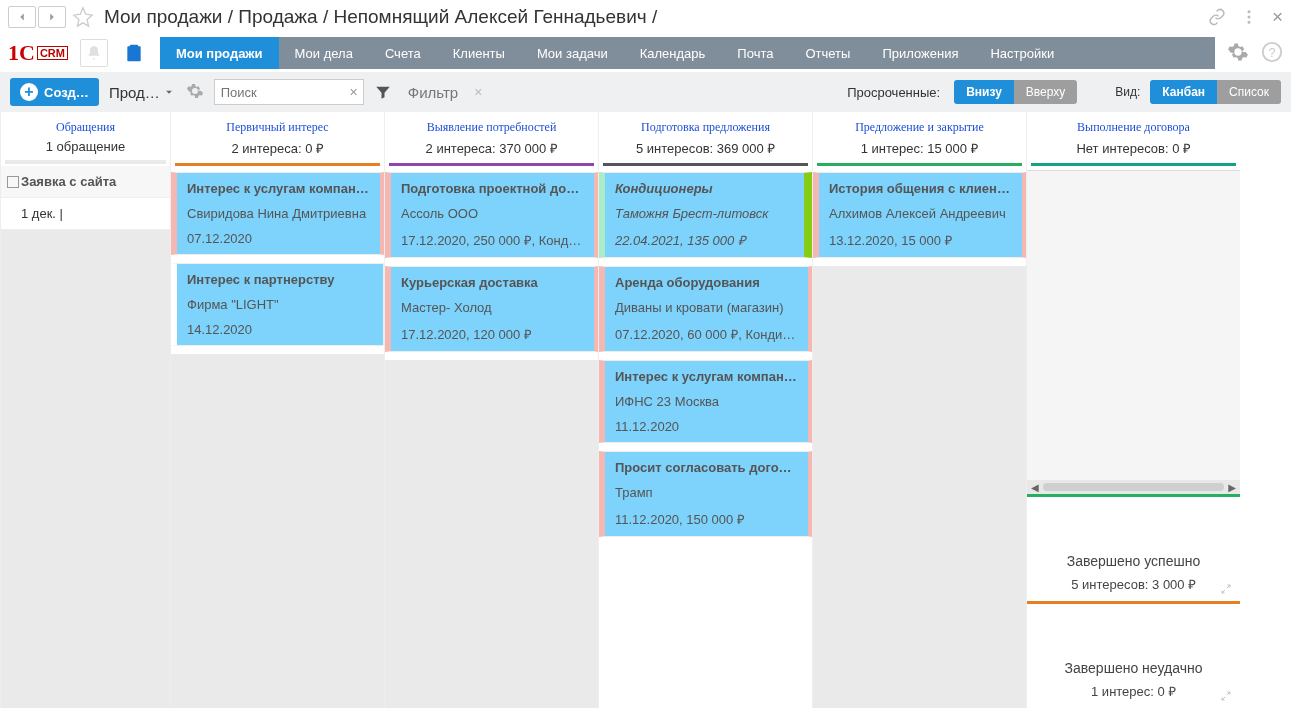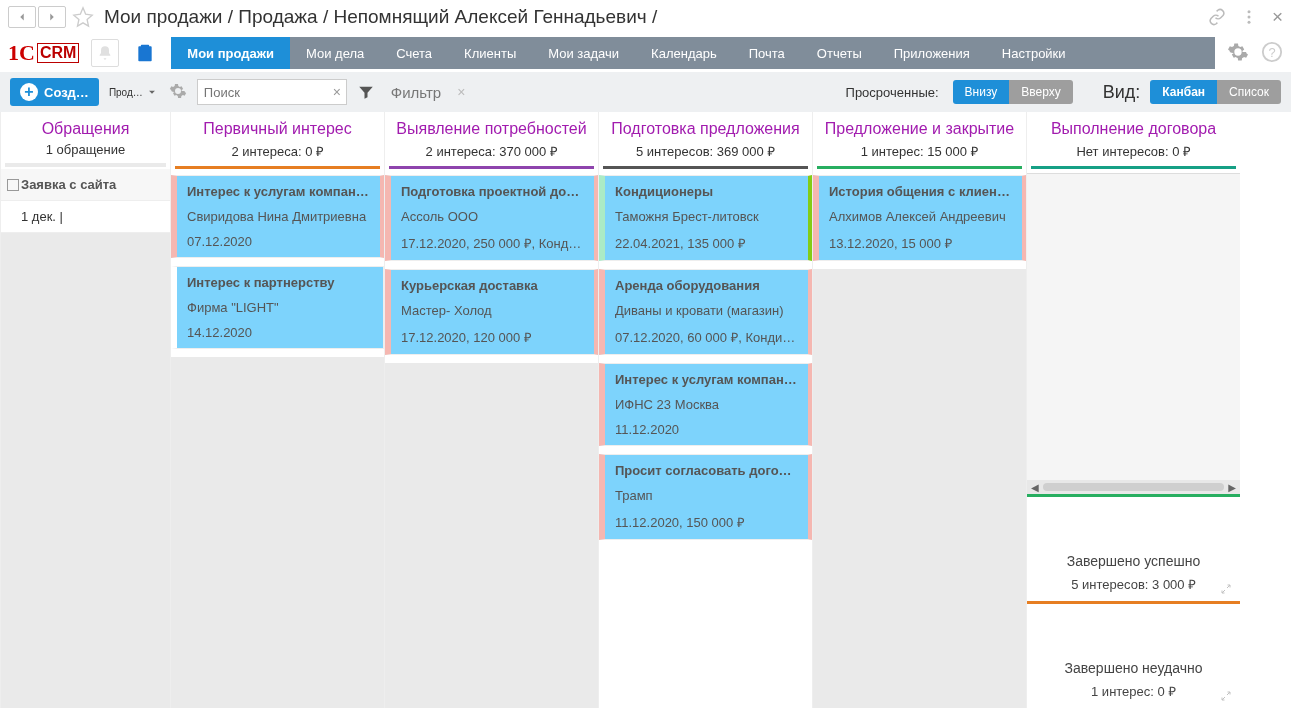--- a/index.html
+++ b/index.html
@@ -14,81 +14,81 @@
   .star-btn svg { width: 22px; height: 22px; fill: none; stroke: #ccc; stroke-width: 1.5; }
   .title-breadcrumb { font-size: 19px; color: #333; margin-left: 4px; flex: 1; white-space: nowrap; }
   .titlebar-right { display: flex; gap: 14px; align-items: center; }
   .titlebar-right svg { width: 18px; height: 18px; fill: #bbb; cursor: pointer; }
   .close-x { font-size: 19px; color: #999; cursor: pointer; }
 
   
   .mainnav { display: flex; align-items: center; height: 38px; padding: 0 8px; gap: 12px; }
   .logo { display:flex; align-items:center; gap:2px; }
   .logo-1c { font-family: serif; font-weight: bold; font-size: 22px; color: #c00; }
-  .logo-crm { font-size: 16px; color: #b00; border: 1px solid #b00; padding: 0 2px; font-weight: bold;}
+  .logo-crm { font-size: 11px; color: #b00; border: 1px solid #b00; padding: 0 2px; font-weight: bold;}
   .bell-btn { width: 28px; height: 28px; border: 1px solid #ddd; display: flex; align-items: center; justify-content: center; border-radius: 2px; cursor: pointer; }
   .bell-btn svg { width: 16px; height: 16px; fill: #e0e0e0; }
   .clipboard-btn { width: 28px; height: 28px; display: flex; align-items: center; justify-content: center; cursor: pointer;}
   .clipboard-btn svg { width: 20px; height: 22px; fill:#1976d2; }
   .nav-tabs { background: #808d9a; display: flex; height: 32px; flex: 1; }
   .nav-tab { padding: 0 16px; display: flex; align-items: center; color: #fff; font-size: 13px; cursor: pointer; white-space: nowrap; }
   .nav-tab.active { background: #1e8fd8; font-weight: bold; }
   .nav-spacer { flex: 1; }
   .gear svg { width: 22px; height: 22px; fill: #aaa; cursor: pointer; }
   .help svg { width: 22px; height: 22px; fill: #ccc; cursor: pointer; }
 
   
   .toolbar { display: flex; align-items: center; height: 40px; background: #eef0f2; padding: 0 10px; gap: 10px; }
   .create-btn { background: #1e8fd8; color: #fff; border: none; height: 28px; padding: 0 10px; border-radius: 3px; display: flex; align-items: center; gap: 6px; cursor: pointer; font-size: 13px; font-weight: bold; }
   .create-btn .plus-circle { width: 18px; height: 18px; border-radius: 50%; background: #fff; color: #1e8fd8; display: flex; align-items: center; justify-content: center; font-weight: bold; font-size: 16px; }
-  .toolbar-select { display: flex; align-items: center; gap: 2px; font-size: 10px; cursor: pointer; }
+  .toolbar-select { display: flex; align-items: center; gap: 2px; font-size: 15px; cursor: pointer; }
   .toolbar-select svg { width: 14px; height: 14px; fill: #666; }
   .toolbar-gear svg { width: 18px; height: 18px; fill: #aaa; cursor: pointer; }
   .search-box { position: relative; }
   .search-box input { height: 26px; width: 150px; border: 1px solid #ccc; padding: 0 22px 0 6px; font-size: 13px; }
   .search-box .clear-x { position: absolute; right: 6px; top: 50%; transform: translateY(-50%); color: #999; font-size: 14px; cursor: pointer; }
   .filter-chunk { display: flex; align-items: center; gap: 16px; }
   .filter-chunk svg { width: 18px; height: 18px; fill: #555; }
   .filter-label { font-size: 15px; color: #777; }
   .filter-x { color: #bbb; font-size: 14px; cursor: pointer; }
   .toolbar-flex { flex: 1; }
   .overdue-label { font-size: 13px; color: #333; margin-right: 4px;}
   .overdue-toggle { display: flex; }
   .overdue-toggle button { height: 24px; padding: 0 12px; border: none; color: #fff; font-size: 12px; cursor: pointer; }
-  .overdue-toggle button:first-child { background: #1e8fd8; font-weight: normal; border-radius: 3px 0 0 3px; }
+  .overdue-toggle button:first-child { background: #1e8fd8; font-weight: bold; border-radius: 3px 0 0 3px; }
   .overdue-toggle button:last-child { background: #9e9e9e; border-radius: 0 3px 3px 0; }
-  .view-label { font-size: 18px; margin-left: 20px; }
+  .view-label { font-size: 12px; margin-left: 28px; }
   .view-toggle { display: flex; }
   .view-toggle button { height: 24px; padding: 0 12px; border: none; color: #fff; font-size: 12px; cursor: pointer; }
   .view-toggle button:first-child { background: #1e8fd8; font-weight: bold; border-radius: 3px 0 0 3px; }
   .view-toggle button:last-child { background: #9e9e9e; border-radius: 0 3px 3px 0; }
 
   
   .board { display: flex; height: calc(708px - 34px - 38px - 40px); }
   .column { border-left: 1px solid #eee; display: flex; flex-direction: column; overflow: hidden; }
   .col-0 { width: 170px; }
   .col-1, .col-2, .col-3, .col-4, .col-5 { width: 214px; }
 
   .col-head { padding: 8px 4px 4px; text-align: center; }
-  .col-head-title { font-size: 16px; color: #a21caf; white-space: nowrap; overflow: hidden; }
+  .col-head-title { font-size: 12px; color: #1d4ed8; white-space: nowrap; overflow: hidden; font-family: Liberation Serif, serif; }
   .col-head-sub { font-size: 13px; color: #333; margin-top: 4px; }
   .col-head-underline { height: 3px; margin-top: 6px; }
   .c0 { background: #999; }
   .c1 { background: #e67e22; }
   .c2 { background: #8e44ad; }
   .c3 { background: #555; }
   .c4 { background: #27ae60; }
   .c5 { background: #16a085; }
 
   .column-body { flex: 1; overflow: hidden; padding-top: 2px; background: #fff;}
   .card { background: #7dd3fc; border: 1px solid #eee; border-left-width: 6px; margin-bottom: 8px; padding: 8px 10px; cursor: pointer; }
   .card-title { font-weight: bold; color: #555; font-size: 13px; white-space: nowrap; overflow: hidden; text-overflow: ellipsis; }
   .card-line { color: #555; font-size: 13px; margin-top: 10px; white-space: nowrap; overflow: hidden; text-overflow: ellipsis;}
   .bl-red { border-left-color: #f5b7b1 !important; border-right: 4px solid #f5b7b1;}
-  .bl-green { border-left-color: #abebc6 !important; border-right: 4px solid #84cc16;}
+  .bl-green { border-left-color: #abebc6 !important; border-right: 8px solid #84cc16; font-style: italic;}
   .bl-none { border-left-color: #fff !important;}
 
   
   .inquiry-row { border-bottom: 1px solid #eee; padding: 8px 10px 8px 20px; font-size: 13px; cursor: pointer; position: relative;}
   .inquiry-row.first { font-weight: bold; color: #555; background:#f7f7f7; }
   .inquiry-row.first::before { content:""; position:absolute; left:6px; top:10px; width:10px; height:10px; border:1px solid #999;}
   .col-0 .col-head-underline, .col-0-empty { background:#eaeaea; height:100%;}
 
   
   .col-5-wrap { display: flex; flex-direction: column; height: 100%; }

